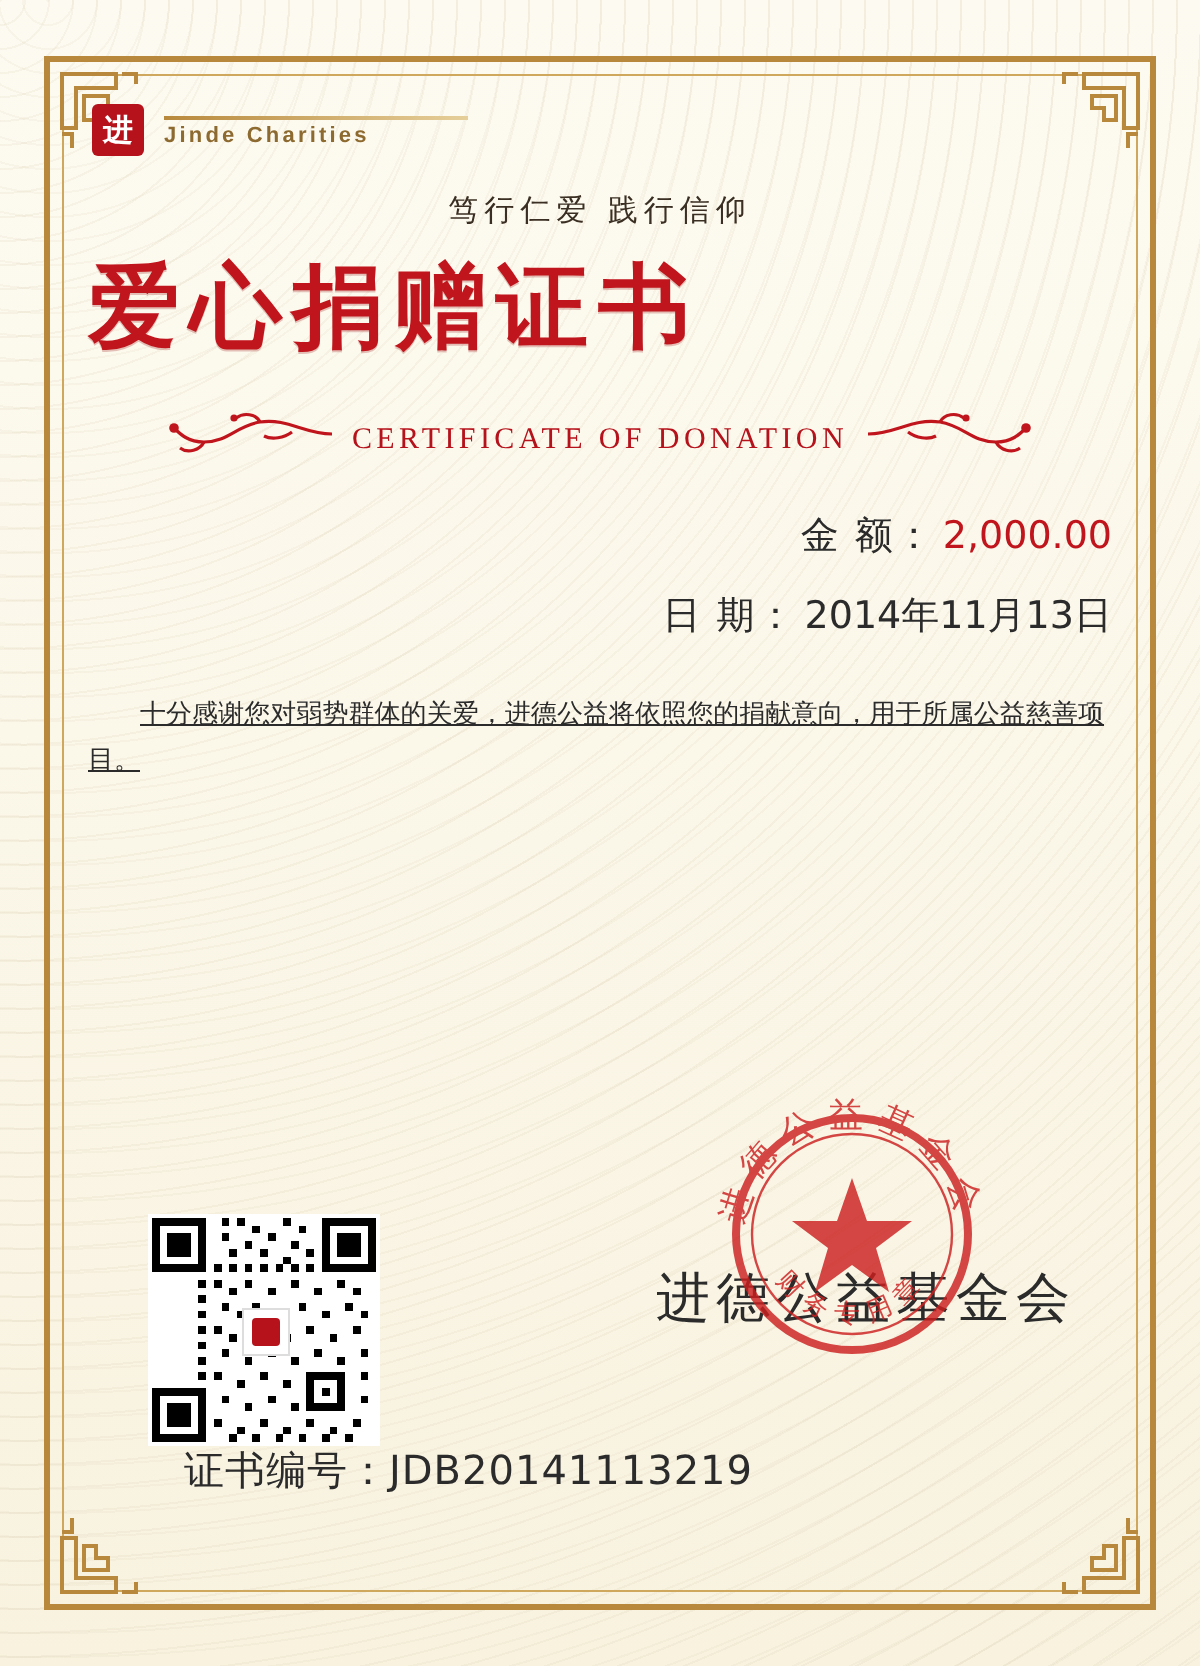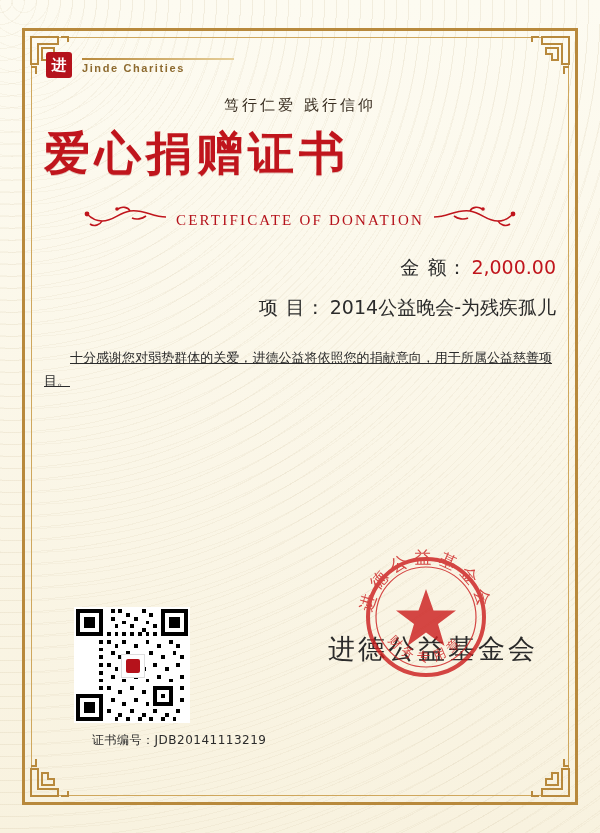--- a/index.html
+++ b/index.html
@@ -257,21 +257,21 @@
     width: 148px;
     height: 148px;
     pointer-events: none;
   }
   .seal svg { display: block; }
 
   .cert-no {
     position: absolute;
     left: 48px;
     bottom: -8px;
-    font-size: 12px;
+    font-size: 20px;
     color: #2b2b2b;
     font-family: "DejaVu Sans", sans-serif;
     letter-spacing: 0.5px;
   }
 </style>
 </head>
 <body>
 
 <div class="certificate">
 
@@ -363,22 +363,22 @@
       </span>
     </div>
 
 
     <div class="fields">
       <div class="field">
         <span class="label">金 额：</span>
         <span class="value red">2,000.00</span>
       </div>
       <div class="field">
-        <span class="label">项 目：</span>
-        <span class="value">2014公益晚会-为残疾孤儿</span>
+        <span class="label">日 期：</span>
+        <span class="value">2014年11月13日</span>
       </div>
     </div>
 
     <div class="body-text">
       <p>十分感谢您对弱势群体的关爱，进德公益将依照您的捐献意向，用于所属公益慈善项目。</p>
     </div>
 
     <div class="bottom">
 
       <div class="qr">

